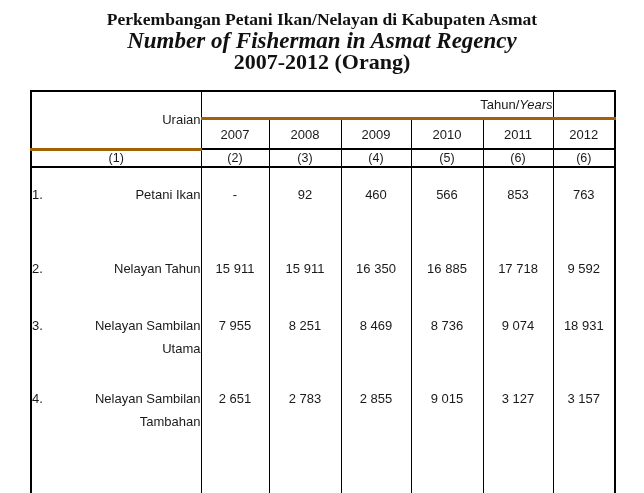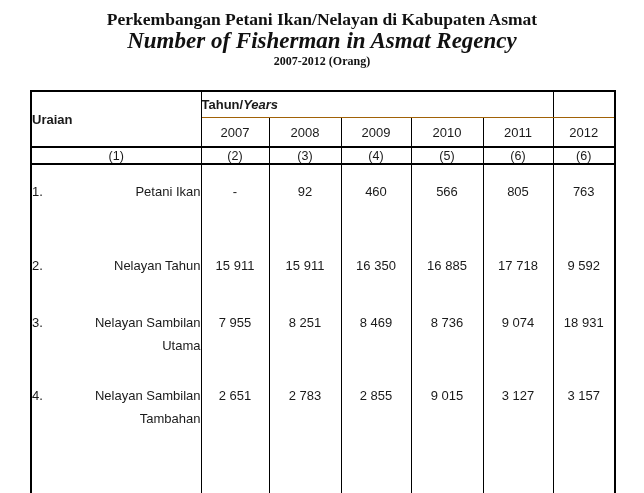--- a/index.html
+++ b/index.html
@@ -27,21 +27,21 @@
     font-weight: bold;
     line-height: 21px;
   }
   .title-line2 {
     font-size: 23px;
     font-weight: bold;
     font-style: italic;
     line-height: 21px;
   }
   .title-line3 {
-    font-size: 12px;
+    font-size: 22px;
     font-weight: bold;
     line-height: 21px;
   }
   
   table.stat {
     position: absolute;
     left: 30px;
     top: 90px;
     width: 584px;
     border-collapse: collapse;
@@ -52,21 +52,21 @@
     color: #1a1a1a;
   }
   table.stat th, table.stat td {
     border-left: 1px solid #000;
     border-right: 1px solid #000;
     padding: 0;
     font-weight: normal;
     overflow: hidden;
   }
   
-  tr.rowA th { height: 25px; vertical-align: middle; text-align: left; border-bottom: 1px solid #a16207; font-weight: bold; }
+  tr.rowA th { height: 25px; vertical-align: middle; text-align: right; border-bottom: 3px solid #a16207; }
   th.uraian-cell { border-bottom: none; }
   tr.rowB th { height: 28px; vertical-align: middle; }
   tr.numrow td {
     height: 15px;
     text-align: center;
     vertical-align: middle;
     font-size: 12.5px;
     border-top: 2px solid #000;
     border-bottom: 2px solid #000;
   }
@@ -147,21 +147,21 @@
         <td class="c-label">
           <div class="item">
             <span class="no">1.</span>
             <span class="lab"><span class="line">Petani Ikan</span></span>
           </div>
         </td>
         <td class="c-num">-</td>
         <td class="c-num">92</td>
         <td class="c-num">460</td>
         <td class="c-num">566</td>
-        <td class="c-num">805</td>
+        <td class="c-num">853</td>
         <td class="c-num">763</td>
       </tr>
       <tr class="body-r2">
         <td class="c-label">
           <div class="item">
             <span class="no">2.</span>
             <span class="lab"><span class="line">Nelayan Tahun</span></span>
           </div>
         </td>
         <td class="c-num">15 911</td>

